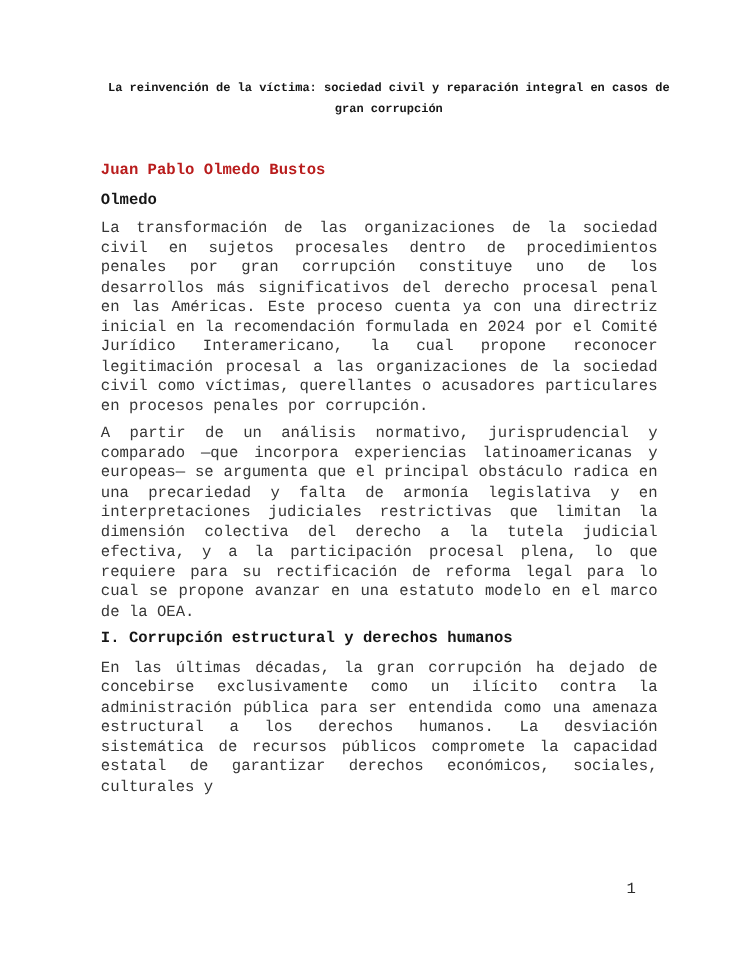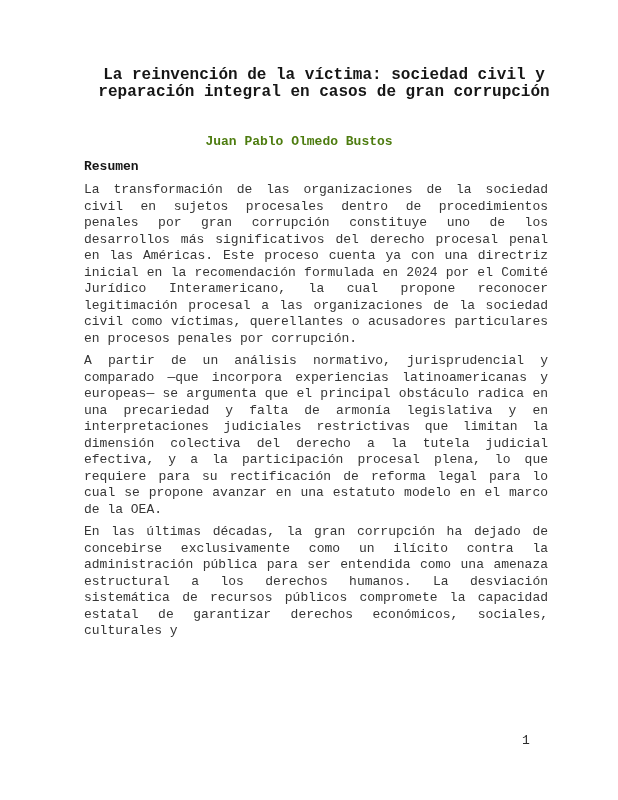--- a/index.html
+++ b/index.html
@@ -14,30 +14,30 @@
     background: #ffffff;
     box-sizing: border-box;
     padding: 67px 54px 0 84px;
     font-family: "Liberation Mono", "DejaVu Sans Mono", monospace;
     font-size: 13px;
     line-height: 16.5px;
     color: #363636;
     overflow: hidden;
   }
   .doc-title {
-    font-size: 16px;
+    font-size: 10px;
     font-weight: bold;
     color: #161616;
     text-align: center;
     margin: 0 0 34px 0;
   }
   .author {
     font-weight: bold;
-    color: #4d7c0f;
-    text-align: center;
+    color: #b91c1c;
+    text-align: left;
     padding-right: 50px;
     margin: 0 0 8px 0;
   }
   .abstract-heading {
     font-size: 13px;
     font-weight: bold;
     color: #161616;
     margin: 0 0 7px 0;
   }
   .section-heading {
@@ -60,25 +60,26 @@
 </style>
 </head>
 <body>
 
 <div class="page">
 
   <h1 class="doc-title">La reinvención de la víctima: sociedad civil y reparación integral en casos de gran corrupción</h1>
 
   <div class="author">Juan Pablo Olmedo Bustos</div>
 
-  <h2 class="abstract-heading">Resumen</h2>
+  <h2 class="abstract-heading">Olmedo</h2>
 
   <p class="body-par">La transformación de las organizaciones de la sociedad civil en sujetos procesales dentro de procedimientos penales por gran corrupción constituye uno de los desarrollos más significativos del derecho procesal penal en las Américas. Este proceso cuenta ya con una directriz inicial en la recomendación formulada en 2024 por el Comité Jurídico Interamericano, la cual propone reconocer legitimación procesal a las organizaciones de la sociedad civil como víctimas, querellantes o acusadores particulares en procesos penales por corrupción.</p>
 
 
   <p class="body-par">A partir de un análisis normativo, jurisprudencial y comparado —que incorpora experiencias latinoamericanas y europeas— se argumenta que el principal obstáculo radica en una precariedad y falta de armonía legislativa y en interpretaciones judiciales restrictivas que limitan la dimensión colectiva del derecho a la tutela judicial efectiva, y a la participación procesal plena, lo que requiere para su rectificación de reforma legal para lo cual se propone avanzar en una estatuto modelo en el marco de la OEA.</p>
 
+  <h2 class="section-heading">I. Corrupción estructural y derechos humanos</h2>
 
   <p class="body-par">En las últimas décadas, la gran corrupción ha dejado de concebirse exclusivamente como un ilícito contra la administración pública para ser entendida como una amenaza estructural a los derechos humanos. La desviación sistemática de recursos públicos compromete la capacidad estatal de garantizar derechos económicos, sociales, culturales y</p>
 
   <div class="page-number">1</div>
 
 </div>
 
 </body></html>

